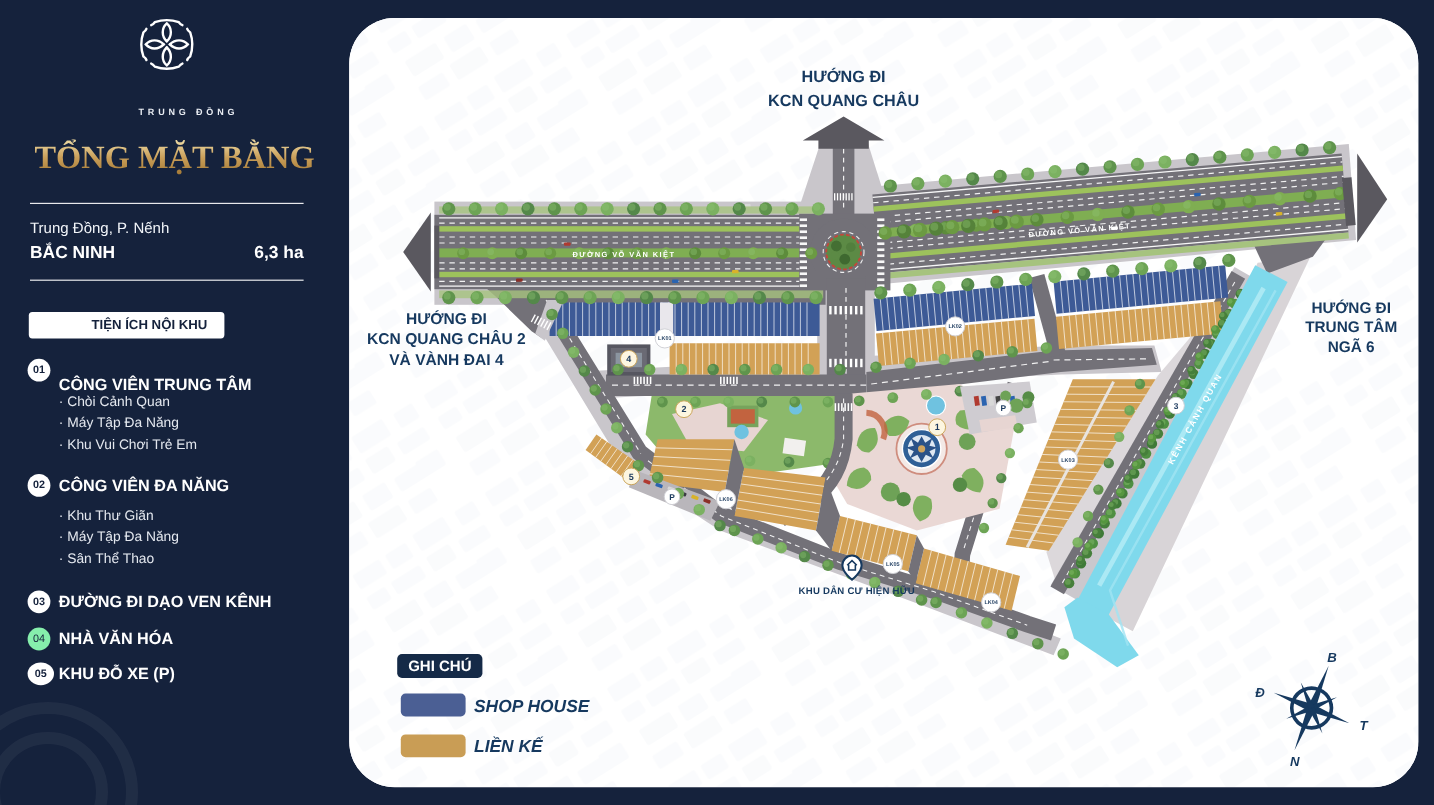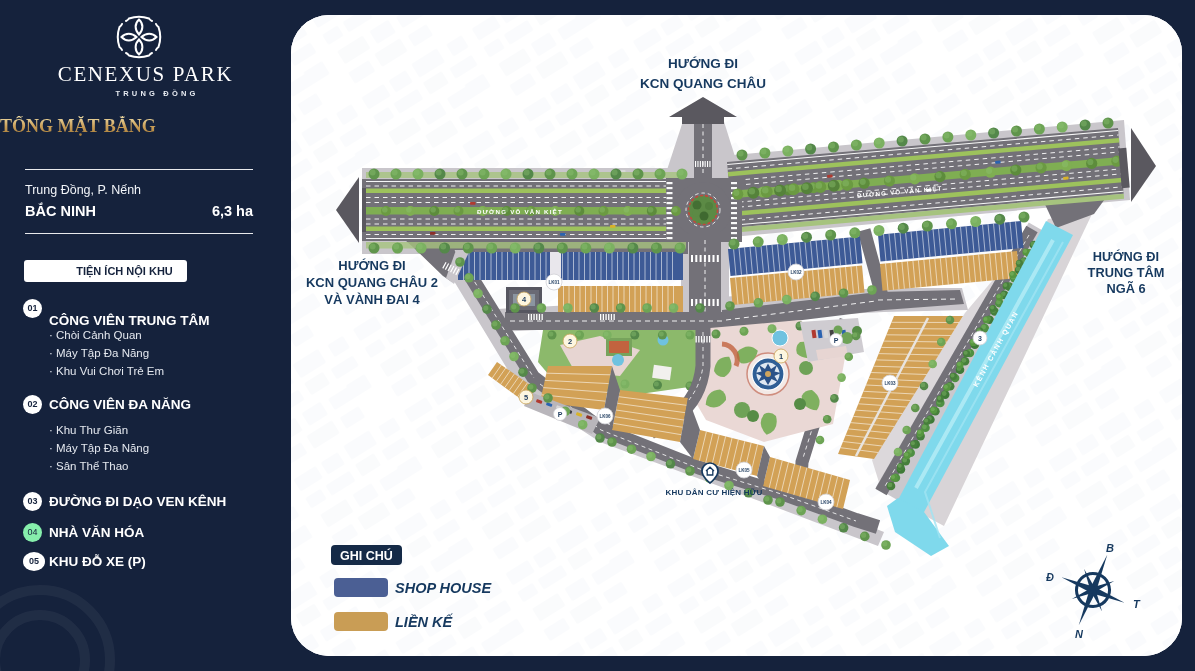--- a/index.html
+++ b/index.html
@@ -27,25 +27,24 @@
       <path d="M26.5 23 C31 18.5 37.5 18.5 41.5 23 C37.5 27.5 31 27.5 26.5 23 Z"></path>
     </g>
     <g fill="#ffffff">
       <circle cx="24" cy="20" r="1.2"></circle>
         <circle cx="24" cy="26" r="1.2"></circle>
       <circle cx="21" cy="23" r="1.2"></circle>
         <circle cx="27" cy="23" r="1.2"></circle>
     </g>
   </svg>
 
-  <div class="abs" style="left:0;top:62px;width:291px;text-align:center;font-family:'Liberation Serif',serif;font-size:21px;letter-spacing:1.6px;color:#fff;">CENEXUS PARK</div>
 
   <div class="abs" style="left:0;top:89px;width:314px;text-align:center;font-size:7.5px;font-weight:bold;letter-spacing:3.2px;color:#e8ecf2;">TRUNG ĐỒNG</div>
 
-  <div class="abs" style="left:0;top:116px;width:291px;text-align:left;font-family:'Liberation Serif',serif;font-size:18px;font-weight:bold;white-space:nowrap;background:linear-gradient(180deg,#e9d49c 8%,#c99e58 50%,#a67c38 92%);-webkit-background-clip:text;background-clip:text;color:transparent;">TỔNG MẶT BẰNG</div>
+  <div class="abs" style="left:0;top:116px;width:291px;text-align:center;font-family:'Liberation Serif',serif;font-size:27px;font-weight:bold;white-space:nowrap;background:linear-gradient(180deg,#e9d49c 8%,#c99e58 50%,#a67c38 92%);-webkit-background-clip:text;background-clip:text;color:transparent;">TỔNG MẶT BẰNG</div>
 
   <div class="abs" style="left:25px;top:169px;width:228px;height:1px;background:rgba(255,255,255,.9);"></div>
 
   <div class="abs" style="left:25px;top:183px;font-size:12.5px;color:#f2f5f9;">Trung Đồng, P. Nếnh</div>
   <div class="abs" style="left:25px;top:203px;font-size:14.5px;font-weight:bold;color:#fff;">BẮC NINH</div>
 
   <div class="abs" style="left:0;top:203px;width:253px;text-align:right;font-size:14.5px;font-weight:bold;color:#fff;">6,3 ha</div>
 
   <div class="abs" style="left:25px;top:233px;width:228px;height:1px;background:rgba(255,255,255,.9);"></div>
 

